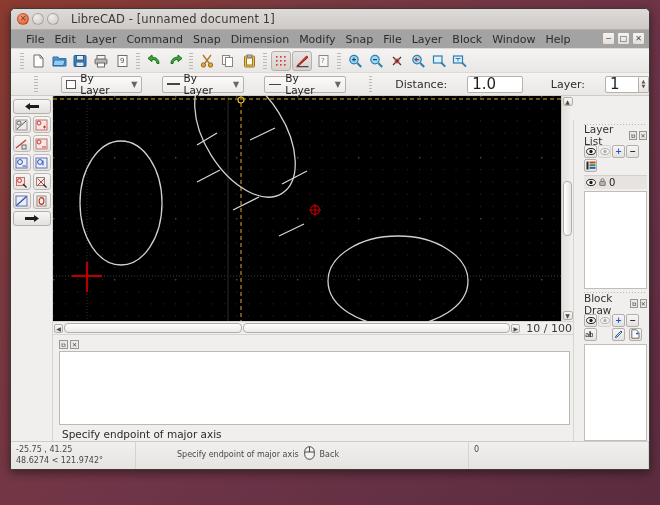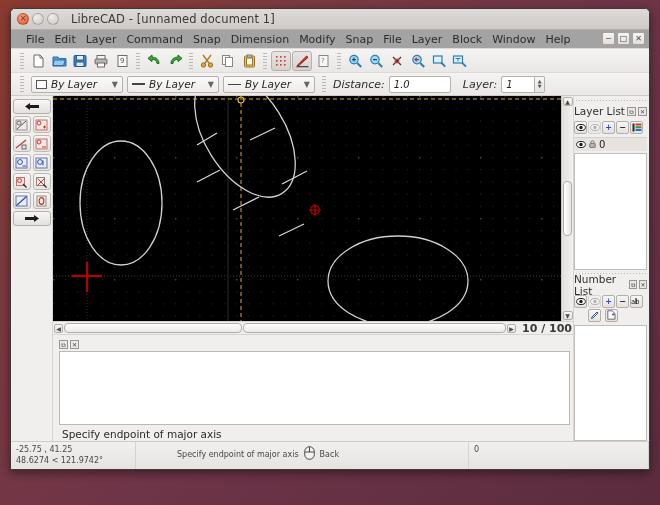--- a/index.html
+++ b/index.html
@@ -71,21 +71,21 @@
   #toolbar-row1 {
     height: 24px; flex: 0 0 24px;
     background: linear-gradient(#f4f3f2, #eae8e6);
     border-bottom: 1px solid #dcd9d6;
     display: flex; align-items: center; padding-left: 6px; gap: 1px;
   }
   #toolbar-row2 {
     height: 23px; flex: 0 0 23px;
     background: linear-gradient(#f4f3f2, #eae8e6);
     border-bottom: 1px solid #cfcbc7;
-    display: flex; align-items: center; padding-left: 6px; gap: 4px; font-style: italic;
+    display: flex; align-items: center; padding-left: 20px; gap: 20px;
   }
   .tb-grip { width: 4px; height: 16px; margin: 0 3px;
     background-image: repeating-linear-gradient(to bottom, #bdb8b4 0 1px, transparent 1px 3px);
   }
   .tbtn {
     width: 20px; height: 20px;
     display: flex; align-items: center; justify-content: center;
     border: 1px solid transparent; border-radius: 3px;
   }
   .tbtn.active { border-color: #b4afab; background: linear-gradient(#e8e5e2,#d6d1cd); }
@@ -97,21 +97,21 @@
     display: flex; align-items: center; padding: 0 2px 0 4px;
     font-size: 10.5px; color: #262422; gap: 4px;
   }
   .combo .swatch-rect { width: 11px; height: 9px; border: 1px solid #555; background: #fff; }
   .combo .swatch-line { width: 13px; height: 0; border-top: 2px solid #444; }
   .combo .swatch-line.thin { border-top-width: 1px; }
   .combo .arrow { margin-left: auto; color: #6a6663; font-size: 8px; padding: 0 2px;}
   .lbl { font-size: 11px; color: #2e2c2a; }
   .txtfield {
     height: 17px; border: 1px solid #b6b1ad; border-radius: 2px;
-    background: #ffffff; font-size: 10px; color: #201f1e;
+    background: #ffffff; font-size: 15px; color: #201f1e;
     display: flex; align-items: center; padding: 0 4px;
   }
   .spinbox { display: flex; align-items: stretch; }
   .spin-arrows {
     width: 10px; border: 1px solid #b6b1ad; border-left: none; border-radius: 0 2px 2px 0;
     background: linear-gradient(#f8f7f6,#e6e3e0);
     display: flex; flex-direction: column; justify-content: center; align-items: center;
     font-size: 5px; line-height: 5px; color: #5d5955;
   }
   
@@ -162,26 +162,26 @@
   }
   .vthumb { width: 9px; height: 55px; border: 1px solid #b3aeaa; border-radius: 4px;
             background: linear-gradient(to right,#ffffff,#e8e5e2); margin: auto 0; }
   #hscroll-row {
     height: 13px; flex: 0 0 13px;
     display: flex; align-items: center; gap: 1px;
     background: #f0efee; border-top: 1px solid #d8d4d1; padding: 0 1px;
   }
   .hthumb { height: 10px; border: 1px solid #b3aeaa; border-radius: 4px;
             background: linear-gradient(#ffffff,#eceae8); }
-  #scroll-ratio { font-size: 11px; color: #3b3936; padding-left: 5px; white-space: nowrap; font-weight: bold;}
+  #scroll-ratio { font-size: 11px; color: #3b3936; padding-left: 5px; white-space: nowrap;}
   
   #right-dock {
     width: 76px; flex: 0 0 76px;
     background: #f0efee; border-left: 1px solid #d8d4d1;
-    display: flex; flex-direction: column; padding: 2px 2px 0 0; gap: 2px;
+    display: flex; flex-direction: column; padding: 2px 2px 0 10px; gap: 2px; margin-top: 24px;
   }
   .dock-title {
     display: flex; align-items: center; height: 14px;
     font-size: 10.5px; color: #333130; font-weight: normal;
   }
   .dock-title .t { flex: 1 1 auto; }
   .dock-title .dbtn {
     width: 9px; height: 9px; border: 1px solid #9a9591; margin-left: 2px;
     font-size: 6px; line-height: 7px; text-align: center; color: #4c4946;
     background: #eae8e6;
@@ -659,21 +659,21 @@
               <path d="M2 3.5V2.2a1.5 1.5 0 013 0v1.3" fill="none" stroke="#7a7672"></path>
               <rect x="0.8" y="3.4" width="5.4" height="4.2" rx="0.6" fill="#b8b3ae" stroke="#7a7672"></rect>
             </svg>
         </span>
         <span>0</span>
       </div>
       <div class="list-body" style="flex:1 1 auto"></div>
 
       <div class="dock-handle"></div>
       <div class="dock-title">
-        <span class="t">Number List</span>
+        <span class="t">Block Draw</span>
         <span class="dbtn">⧉</span>
         <span class="dbtn">✕</span>
       </div>
       <div class="dock-tools">
         <div class="dtool">
           <svg width="10" height="7" viewBox="0 0 10 7">
               <ellipse cx="5" cy="3.5" rx="4.4" ry="3" fill="#fff" stroke="#1c1c1c"></ellipse>
               <circle cx="5" cy="3.5" r="1.7" fill="#1c1c1c"></circle>
             </svg>
         </div>

